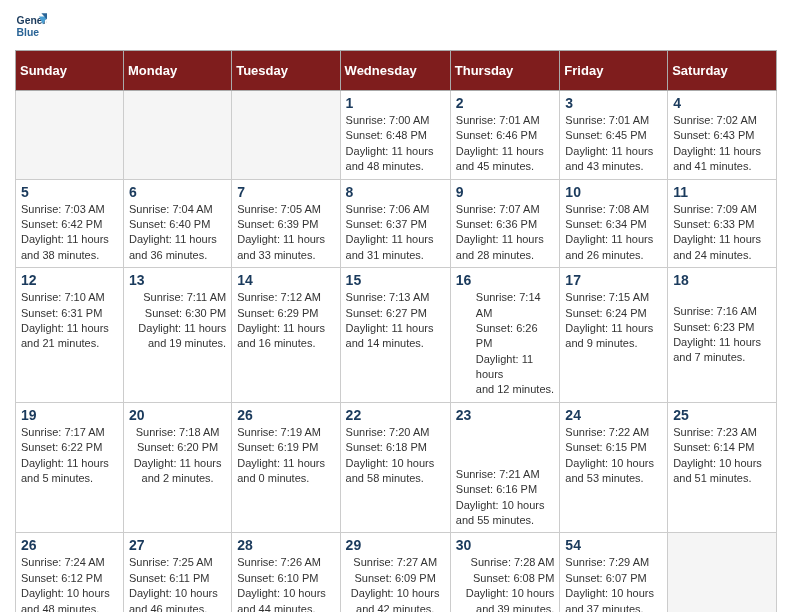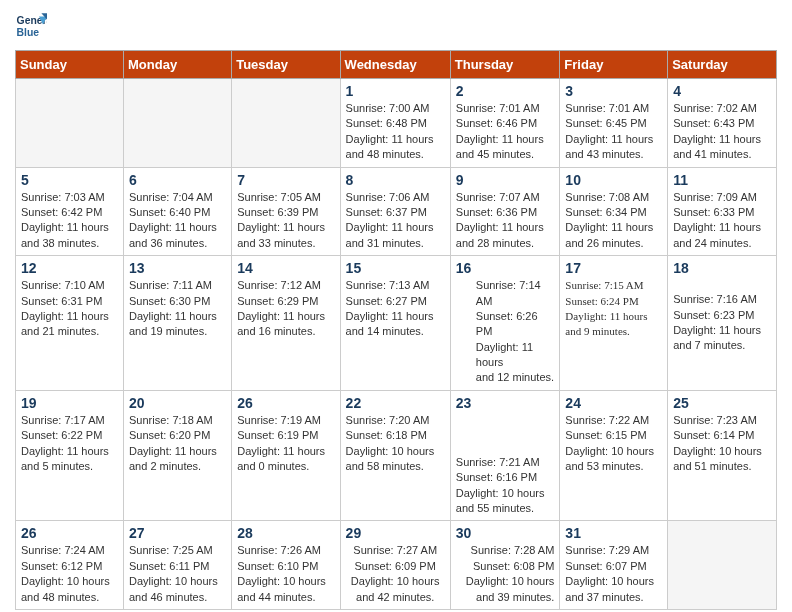--- a/index.html
+++ b/index.html
@@ -43,25 +43,25 @@
       font-size: 14px;
       color: #333;
       margin-top: 2px;
     }
     .calendar {
       width: 100%;
       border-collapse: collapse;
       border: 1px solid #aaa;
     }
     .calendar th {
-      background: #c2410c;
+      background: #7f1d1d;
       color: #fff;
       font-size: 13px;
       font-weight: bold;
-      padding: 6px 4px;
+      padding: 12px 4px;
       border: 1px solid #aaa;
       text-align: left;
     }
     .calendar td {
       border: 1px solid #ccc;
       vertical-align: top;
       padding: 4px 5px;
       width: 113px;
       min-height: 80px;
       background: #fff;
@@ -203,21 +203,21 @@
         <tr>
           <td>
             <div class="day-number">12</div>
             <div class="day-info" style="white-space: pre-line;">Sunrise: 7:10 AM
 Sunset: 6:31 PM
 Daylight: 11 hours
 and 21 minutes.</div>
           </td>
           <td>
             <div class="day-number">13</div>
-            <div class="day-info" style="white-space: pre-line;">Sunrise: 7:11 AM
+            <div class="day-info" style="white-space: pre-line; text-align: right;">Sunrise: 7:11 AM
 Sunset: 6:30 PM
 Daylight: 11 hours
 and 19 minutes.</div>
           </td>
           <td>
             <div class="day-number">14</div>
             <div class="day-info" style="white-space: pre-line;">Sunrise: 7:12 AM
 Sunset: 6:29 PM
 Daylight: 11 hours
 and 16 minutes.</div>
@@ -231,21 +231,21 @@
           </td>
           <td>
             <div class="day-number">16</div>
             <div class="day-info" style="white-space: pre-line; margin-left: 20px;">Sunrise: 7:14 AM
 Sunset: 6:26 PM
 Daylight: 11 hours
 and 12 minutes.</div>
           </td>
           <td>
             <div class="day-number">17</div>
-            <div class="day-info" style="white-space: pre-line; font-family: Liberation Serif, serif;">Sunrise: 7:15 AM
+            <div class="day-info" style="white-space: pre-line;">Sunrise: 7:15 AM
 Sunset: 6:24 PM
 Daylight: 11 hours
 and 9 minutes.</div>
           </td>
           <td>
             <div class="day-number">18</div>
             <div class="day-info" style="white-space: pre-line; margin-top: 16px;">Sunrise: 7:16 AM
 Sunset: 6:23 PM
 Daylight: 11 hours
 and 7 minutes.</div>
@@ -254,21 +254,21 @@
         <tr>
           <td>
             <div class="day-number">19</div>
             <div class="day-info" style="white-space: pre-line;">Sunrise: 7:17 AM
 Sunset: 6:22 PM
 Daylight: 11 hours
 and 5 minutes.</div>
           </td>
           <td>
             <div class="day-number">20</div>
-            <div class="day-info" style="white-space: pre-line;">Sunrise: 7:18 AM
+            <div class="day-info" style="white-space: pre-line; text-align: center;">Sunrise: 7:18 AM
 Sunset: 6:20 PM
 Daylight: 11 hours
 and 2 minutes.</div>
           </td>
           <td>
             <div class="day-number">26</div>
             <div class="day-info" style="white-space: pre-line;">Sunrise: 7:19 AM
 Sunset: 6:19 PM
 Daylight: 11 hours
 and 0 minutes.</div>
@@ -332,21 +332,21 @@
 and 42 minutes.</div>
           </td>
           <td>
             <div class="day-number">30</div>
             <div class="day-info" style="white-space: pre-line; text-align: right;">Sunrise: 7:28 AM
 Sunset: 6:08 PM
 Daylight: 10 hours
 and 39 minutes.</div>
           </td>
           <td>
-            <div class="day-number">31</div>
+            <div class="day-number">54</div>
             <div class="day-info" style="white-space: pre-line;">Sunrise: 7:29 AM
 Sunset: 6:07 PM
 Daylight: 10 hours
 and 37 minutes.</div>
           </td>
           <td class="empty"></td>
         </tr>
       </tbody>
   </table>
 </div>

